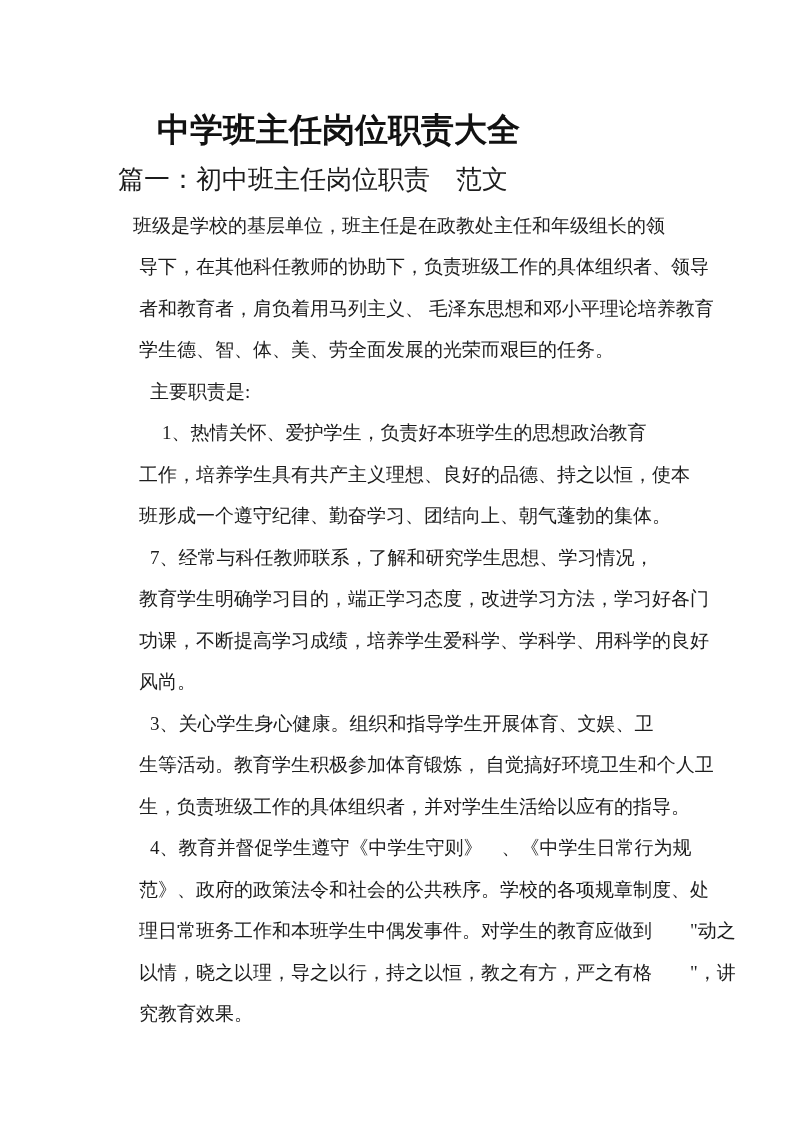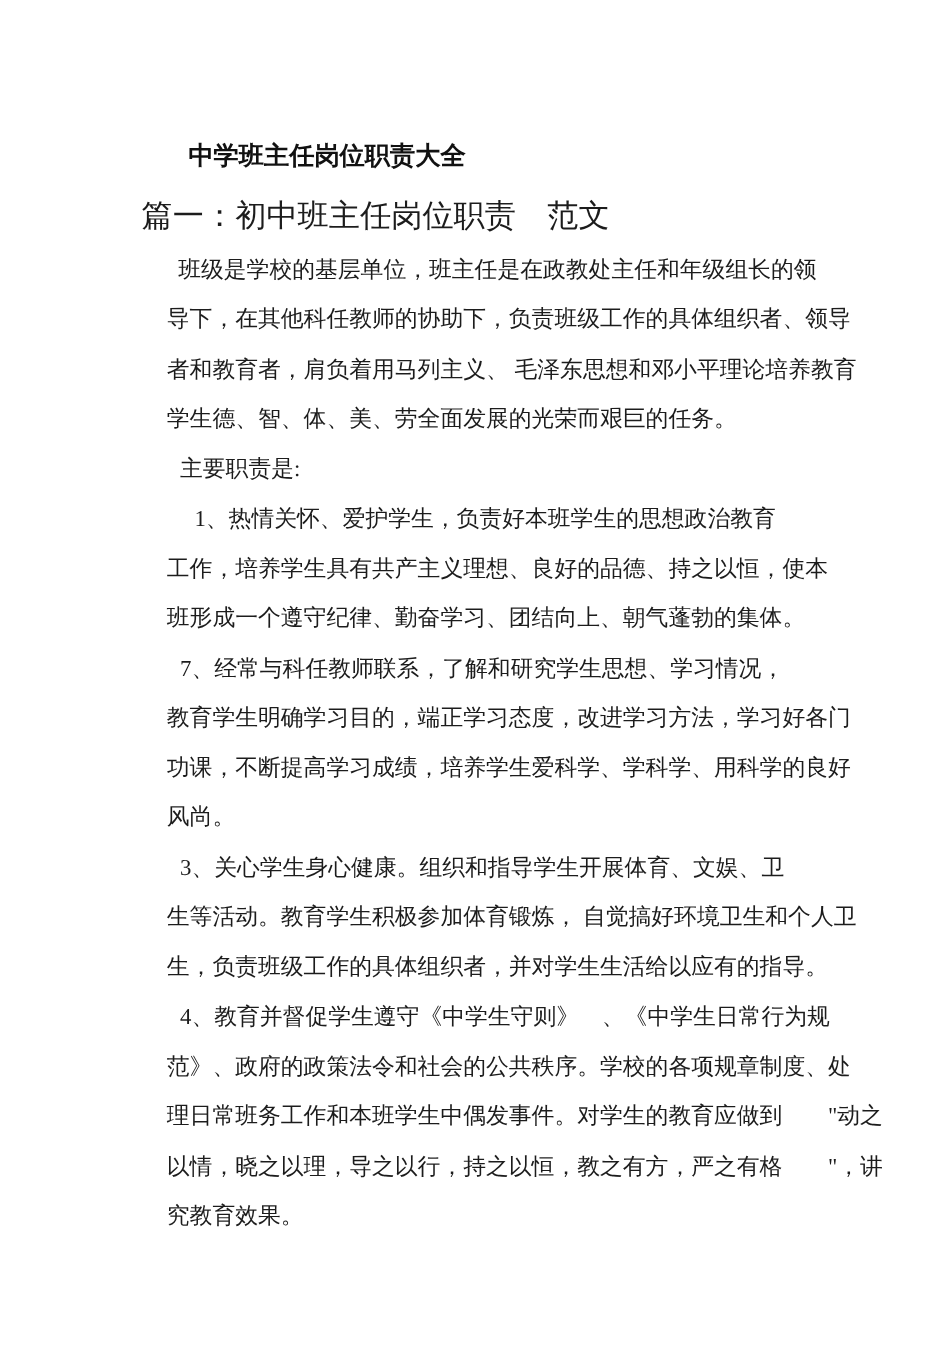--- a/index.html
+++ b/index.html
@@ -18,42 +18,42 @@
   .page {
     box-sizing: border-box;
     width: 792px;
     height: 1122px;
     padding: 106px 96px 0 118px;
     background: #ffffff;
   }
   .title {
     margin: 0;
     padding-left: 39px;
-    font-size: 21px;
+    font-size: 33px;
     line-height: 48px;
     font-weight: 600;
     color: #111111;
     white-space: nowrap;
   }
   .subtitle {
     margin-top: 5px;
     font-size: 26px;
     line-height: 41.5px;
     white-space: nowrap;
   }
   .doc-body {
     margin-top: 4px;
   }
   .line {
     font-size: 19px;
     line-height: 41.5px;
     white-space: nowrap;
   }
   .ind-0 { padding-left: 0; margin-left: 21px; }
-  .ind-1 { padding-left: 15px; text-align: center; }
+  .ind-1 { padding-left: 15px; }
   .ind-2 { padding-left: 32px; }
   .ind-3 { padding-left: 44px; }
 </style>
 </head>
 <body>
 
 <div class="page">
   <h1 class="title">中学班主任岗位职责大全</h1>
   <div class="subtitle">篇一：初中班主任岗位职责　范文</div>
   <div class="doc-body" id="doc-body">

